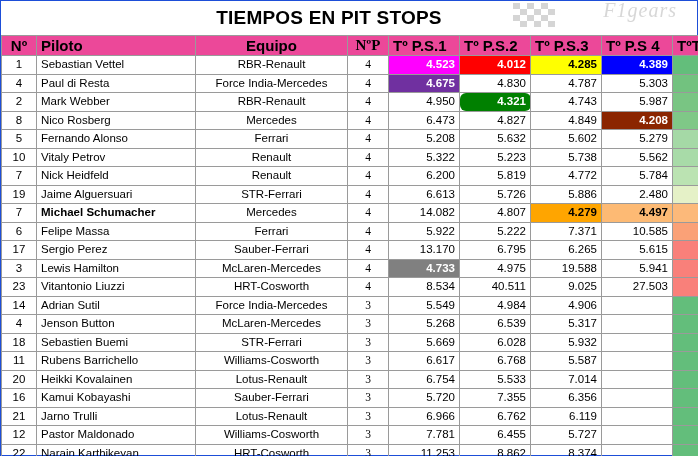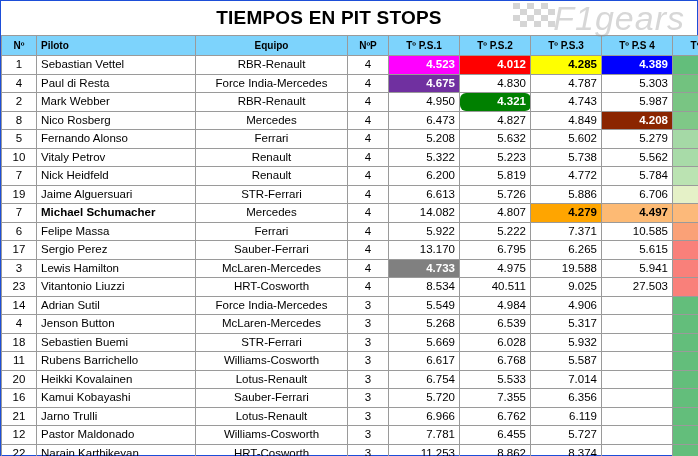--- a/index.html
+++ b/index.html
@@ -26,24 +26,24 @@
   }
   .title{
     font-size:19px;
     font-weight:bold;
     letter-spacing:.2px;
     text-align:center;
     margin-left:-40px;
   }
   .watermark{
     position:absolute;
-    right:12px;top:-2px;
-    font-family:Liberation Sans, sans-serif;
+    right:20px;top:-2px;
+    font-family:Liberation Serif, serif;
     font-style:italic;
-    font-size:34px;
+    font-size:20px;
     color:rgba(150,150,150,.38);
     letter-spacing:1px;
     user-select:none;
   }
   .flag{
     position:absolute;
     right:140px;top:2px;
     width:44px;height:26px;
     opacity:.35;
   }
@@ -56,32 +56,32 @@
   th,td{
     border:1px solid #9a9a9a;
     padding:0 4px;
     height:17.5px;
     line-height:17px;
     white-space:nowrap;
     overflow:hidden;
   }
   thead th{
     font-weight:bold;
-    font-size:10px;
-    background:#7dd3fc;
+    font-size:15px;
+    background:#ec4899;
     text-align:left;
     height:19px;
   }
   .c-num{width:26px;text-align:center;}
   .c-driver{width:150px;text-align:left;}
   .c-team{width:143px;text-align:center;}
-  .c-np{width:32px;text-align:center;}
+  .c-np{width:32px;text-align:center;font-family:Liberation Serif, serif;}
   .c-s{width:62px;text-align:right;}
   .c-total{width:60px;text-align:right;}
-  thead .c-s,thead .c-total,thead .c-avg{text-align:center;}
+  thead .c-s,thead .c-total,thead .c-avg{text-align:left;}
   thead .c-np{text-align:center;}
   td.c-num{text-align:center;}
   td.c-np{text-align:center;}
 </style>
 </head>
 <body>
 
 <div class="sheet">
 
   <div class="title-bar">
@@ -199,21 +199,21 @@
           <td class="c-total" style="background: rgb(187, 227, 178);">22.575</td>
         </tr>
         <tr>
           <td class="c-num">19</td>
           <td class="c-driver">Jaime Alguersuari</td>
           <td class="c-team">STR-Ferrari</td>
           <td class="c-np">4</td>
           <td class="c-s">6.613</td>
           <td class="c-s">5.726</td>
           <td class="c-s">5.886</td>
-          <td class="c-s">6.706</td>
+          <td class="c-s">2.480</td>
           <td class="c-total" style="background: rgb(229, 241, 199);">24.056</td>
         </tr>
         <tr>
           <td class="c-num">7</td>
           <td class="c-driver" style="font-weight: bold;">Michael Schumacher</td>
           <td class="c-team">Mercedes</td>
           <td class="c-np">4</td>
           <td class="c-s">14.082</td>
           <td class="c-s">4.807</td>
           <td class="c-s" style="background: rgb(255, 165, 0); color: rgb(0, 0, 0); font-weight: bold;">4.279</td>

